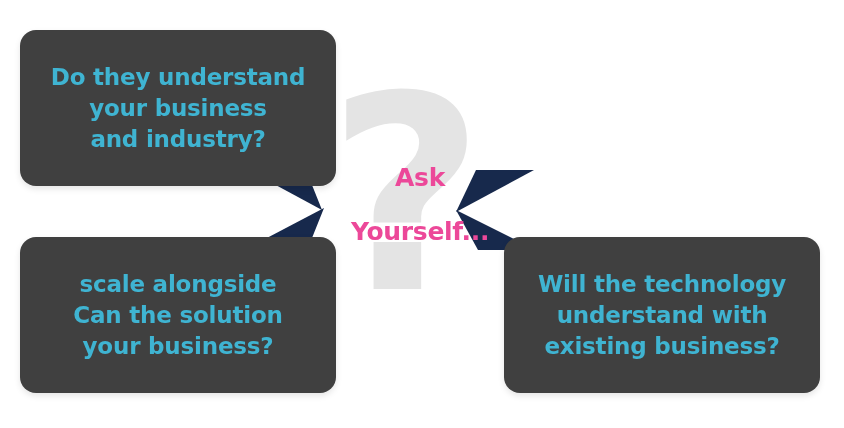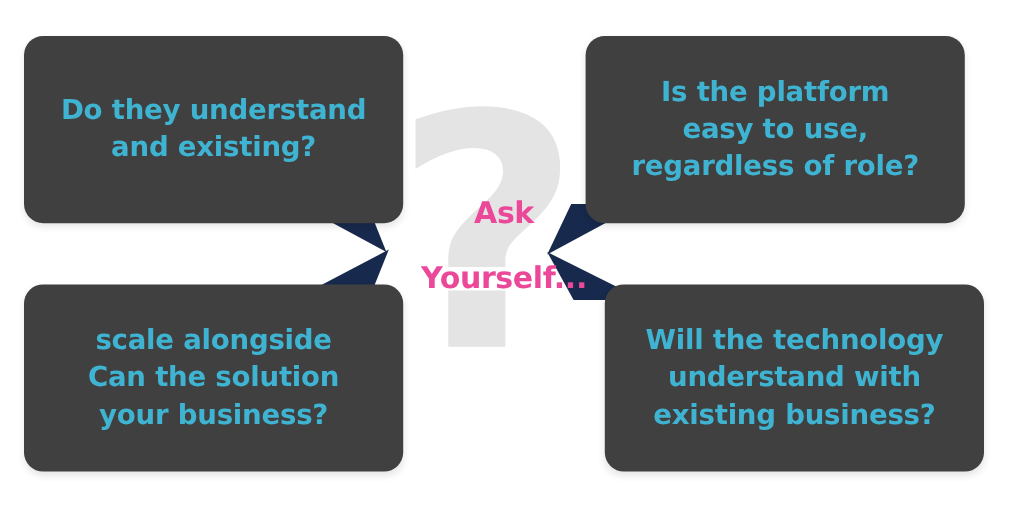--- a/index.html
+++ b/index.html
@@ -108,35 +108,29 @@
   </div>
 
   <div class="tail-shape" style="left:248px; top:170px;">
     <svg width="78" height="44" viewBox="0 0 78 44" xmlns="http://www.w3.org/2000/svg">
       <polygon points="0,0 58,0 74,40" fill="#17294c"></polygon>
     </svg>
   </div>
   <div class="bubble" id="bubble-tl">
     <div class="bubble-text">
       <span>Do they understand</span>
-      <span>and existing?</span>
+      <span>your business</span>
+      <span>and industry?</span>
     </div>
   </div>
 
   <div class="tail-shape" style="left:452px; top:170px;">
     <svg width="82" height="46" viewBox="0 0 82 46" xmlns="http://www.w3.org/2000/svg">
       <polygon points="82,0 24,0 4,42" fill="#17294c"></polygon>
     </svg>
-  </div>
-  <div class="bubble" id="bubble-tr">
-    <div class="bubble-text">
-      <span>Is the platform</span>
-      <span>easy to use,</span>
-      <span>regardless of role?</span>
-    </div>
   </div>
 
   <div class="tail-shape" style="left:248px; top:206px;">
     <svg width="80" height="44" viewBox="0 0 80 44" xmlns="http://www.w3.org/2000/svg">
       <polygon points="0,42 60,42 76,2" fill="#17294c"></polygon>
     </svg>
   </div>
   <div class="bubble" id="bubble-bl">
     <div class="bubble-text">
       <span>scale alongside</span>

